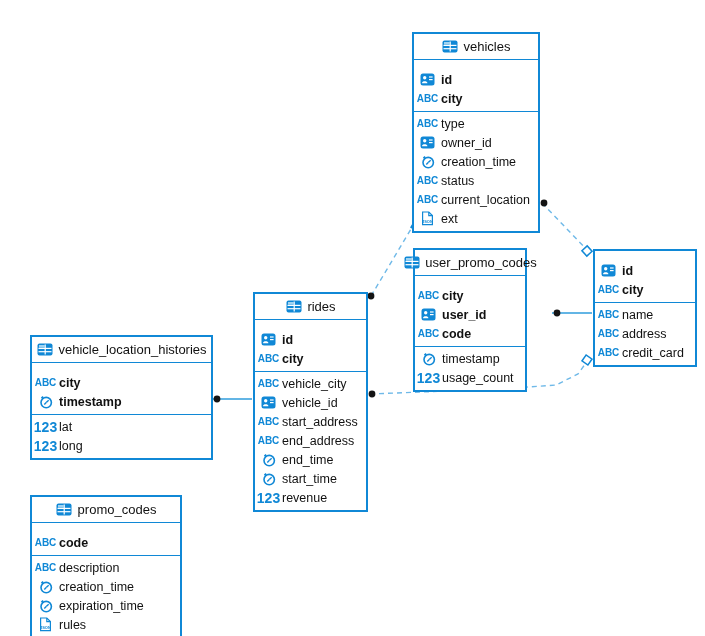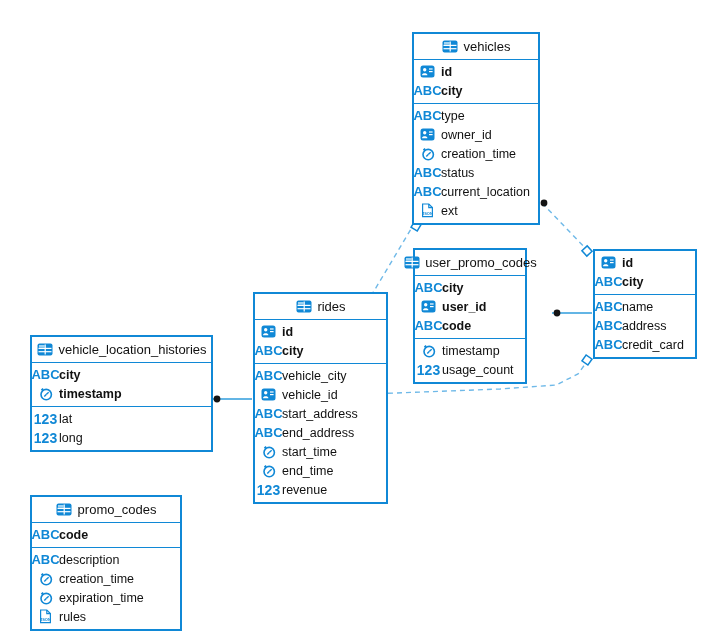--- a/index.html
+++ b/index.html
@@ -3,26 +3,26 @@
 <meta charset="utf-8">
 <style>
   html,body{margin:0;padding:0;background:#ffffff;}
   body{width:705px;height:636px;overflow:hidden;font-family:"Liberation Sans",sans-serif;}
   #canvas{position:relative;width:705px;height:636px;background:#ffffff;border-radius:32px;}
   #wires{position:absolute;left:0;top:0;width:705px;height:636px;pointer-events:none;}
   .db-table{position:absolute;background:#ffffff;border:2px solid #1088d6;box-sizing:border-box;}
   .tbl-header{display:flex;align-items:center;justify-content:center;gap:5px;height:25px;
     border-bottom:1.5px solid #1088d6;font-size:13px;font-weight:500;color:#111;}
   .tbl-section{padding:2px 0 3px 0;}
-  .tbl-section.keys{border-bottom:1.5px solid #1088d6;}
+  .tbl-section.keys{border-bottom:1.5px solid #1088d6;margin-top:8px;}
   .frow{display:flex;align-items:center;gap:5px;height:19px;padding:0 6px 0 5px;
     font-size:12.5px;color:#111;white-space:nowrap;}
   .frow.key .fname{font-weight:700;}
   .ficon{flex:0 0 17px;width:17px;display:flex;align-items:center;justify-content:center;}
-  .tlabel{font-size:13px;font-weight:800;color:#1088d6;letter-spacing:0;}
+  .tlabel{font-size:10px;font-weight:800;color:#1088d6;letter-spacing:0;}
   .n123{font-size:14px;font-weight:700;color:#1088d6;}
   .wire-dashed{fill:none;stroke:#6fb9e8;stroke-width:1.4;stroke-dasharray:5 4;}
   .wire-solid{fill:none;stroke:#2f9ddd;stroke-width:1.4;}
   .fk-dot{fill:#141414;}
   .ref-diamond{fill:#ffffff;stroke:#1088d6;stroke-width:1.5;}
 </style>
 </head>
 <body>
 
 <div id="canvas">
@@ -223,21 +223,21 @@
             <span class="fname">address</span>
           </div>
           <div class="frow">
             <span class="ficon">
               <span class="tlabel">ABC</span>
             </span>
             <span class="fname">credit_card</span>
           </div>
         </div>
       </div>
-      <div class="db-table" style="left: 253px; top: 292px; width: 135px;">
+      <div class="db-table" style="left: 253px; top: 292px; width: 115px;">
         <div class="tbl-header">
           <span class="ficon">
             <svg width="16" height="13" viewBox="0 0 16 13">
       <rect x="0.5" y="0.5" width="15" height="12" rx="2" fill="#1088d6"></rect>
       <rect x="2" y="2" width="5.6" height="2.6" fill="#9fd3f1"></rect>
       <line x1="1.5" y1="5.4" x2="14.5" y2="5.4" stroke="#fff" stroke-width="1.2"></line>
       <line x1="8.2" y1="1.5" x2="8.2" y2="11.5" stroke="#fff" stroke-width="1.2"></line>
       <line x1="1.5" y1="8.7" x2="14.5" y2="8.7" stroke="#fff" stroke-width="1.2"></line>
             </svg>
           </span>
@@ -296,32 +296,32 @@
           </div>
           <div class="frow">
             <span class="ficon">
               <svg width="14" height="14" viewBox="0 0 14 14">
       <circle cx="7.2" cy="7.6" r="5.2" fill="#fff" stroke="#1088d6" stroke-width="1.6"></circle>
       <line x1="2.4" y1="3.2" x2="4.2" y2="1.6" stroke="#1088d6" stroke-width="1.6"></line>
       <line x1="7.2" y1="7.6" x2="9.7" y2="5.3" stroke="#1088d6" stroke-width="1.4"></line>
       <line x1="7.2" y1="7.6" x2="5.3" y2="9.4" stroke="#1088d6" stroke-width="1.4"></line>
               </svg>
             </span>
+            <span class="fname">end_time</span>
+          </div>
+          <div class="frow">
+            <span class="ficon">
+              <svg width="14" height="14" viewBox="0 0 14 14">
+      <circle cx="7.2" cy="7.6" r="5.2" fill="#fff" stroke="#1088d6" stroke-width="1.6"></circle>
+      <line x1="2.4" y1="3.2" x2="4.2" y2="1.6" stroke="#1088d6" stroke-width="1.6"></line>
+      <line x1="7.2" y1="7.6" x2="9.7" y2="5.3" stroke="#1088d6" stroke-width="1.4"></line>
+      <line x1="7.2" y1="7.6" x2="5.3" y2="9.4" stroke="#1088d6" stroke-width="1.4"></line>
+              </svg>
+            </span>
             <span class="fname">start_time</span>
-          </div>
-          <div class="frow">
-            <span class="ficon">
-              <svg width="14" height="14" viewBox="0 0 14 14">
-      <circle cx="7.2" cy="7.6" r="5.2" fill="#fff" stroke="#1088d6" stroke-width="1.6"></circle>
-      <line x1="2.4" y1="3.2" x2="4.2" y2="1.6" stroke="#1088d6" stroke-width="1.6"></line>
-      <line x1="7.2" y1="7.6" x2="9.7" y2="5.3" stroke="#1088d6" stroke-width="1.4"></line>
-      <line x1="7.2" y1="7.6" x2="5.3" y2="9.4" stroke="#1088d6" stroke-width="1.4"></line>
-              </svg>
-            </span>
-            <span class="fname">end_time</span>
           </div>
           <div class="frow">
             <span class="ficon">
               <span class="n123">123</span>
             </span>
             <span class="fname">revenue</span>
           </div>
         </div>
       </div>
       <div class="db-table" style="left: 30px; top: 335px; width: 183px;">

